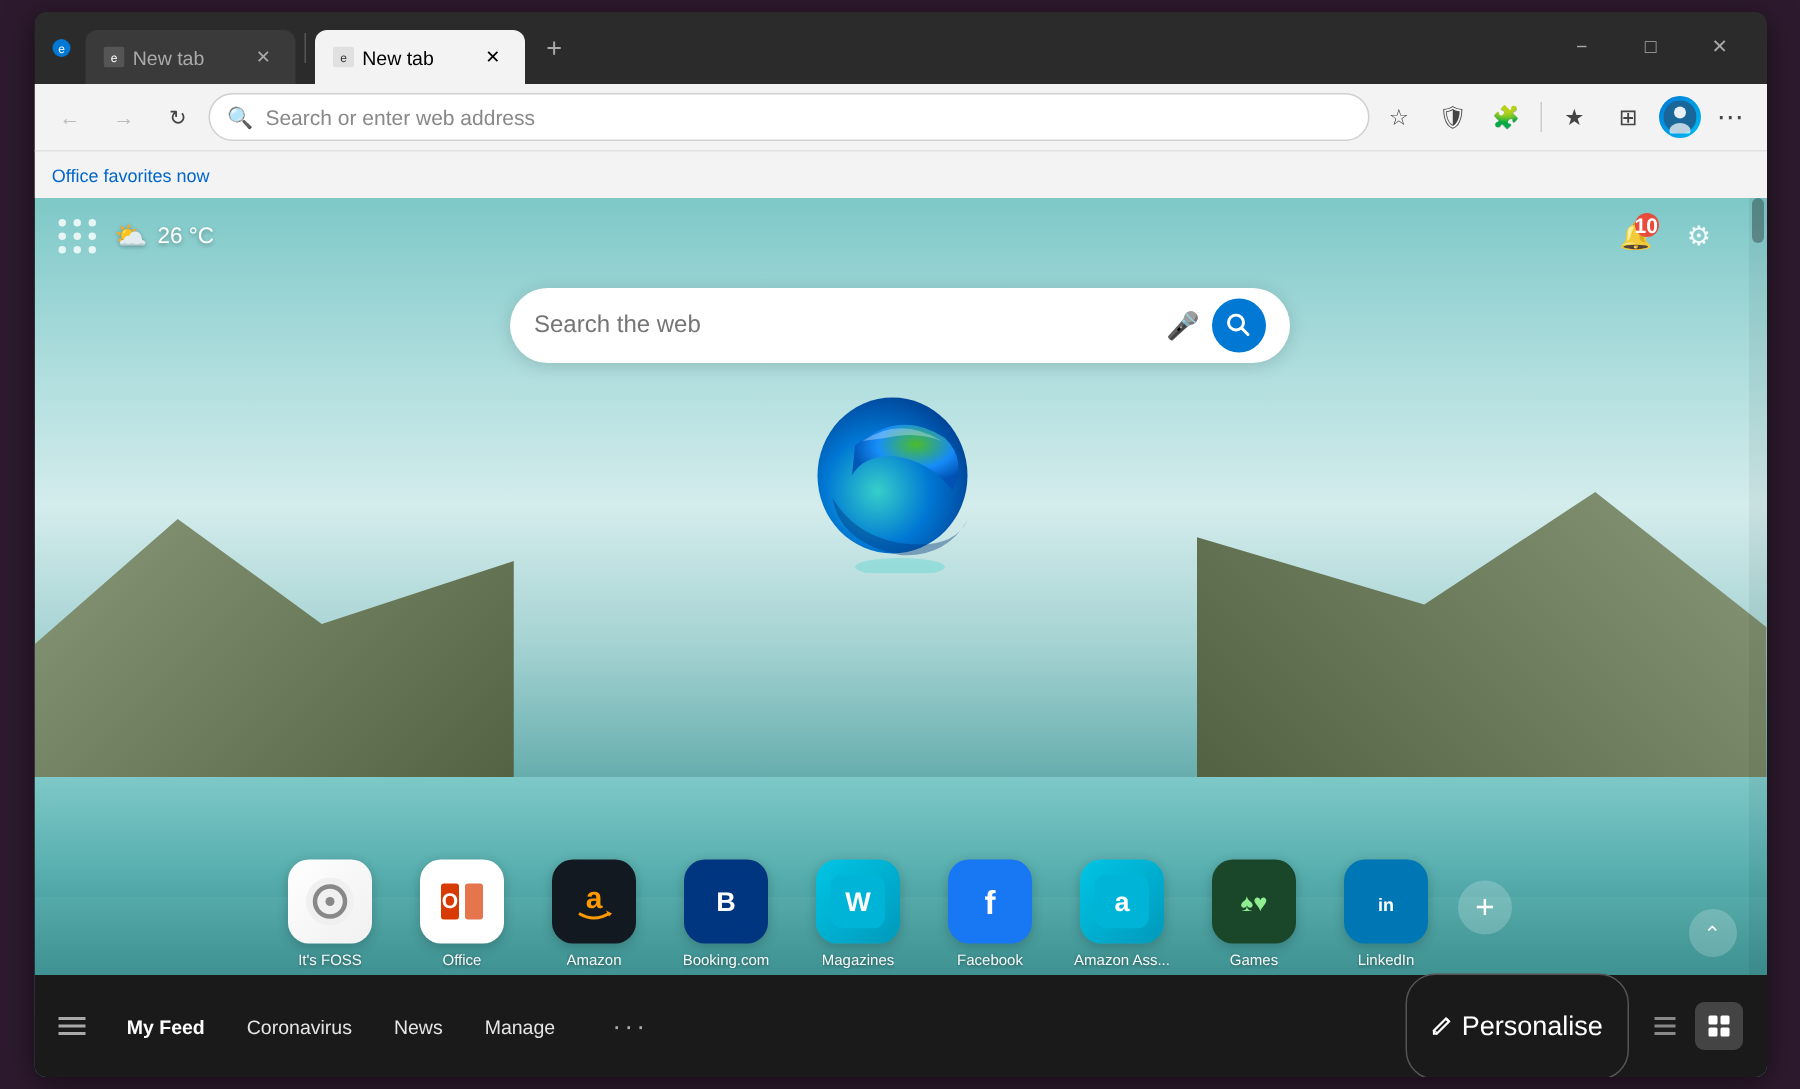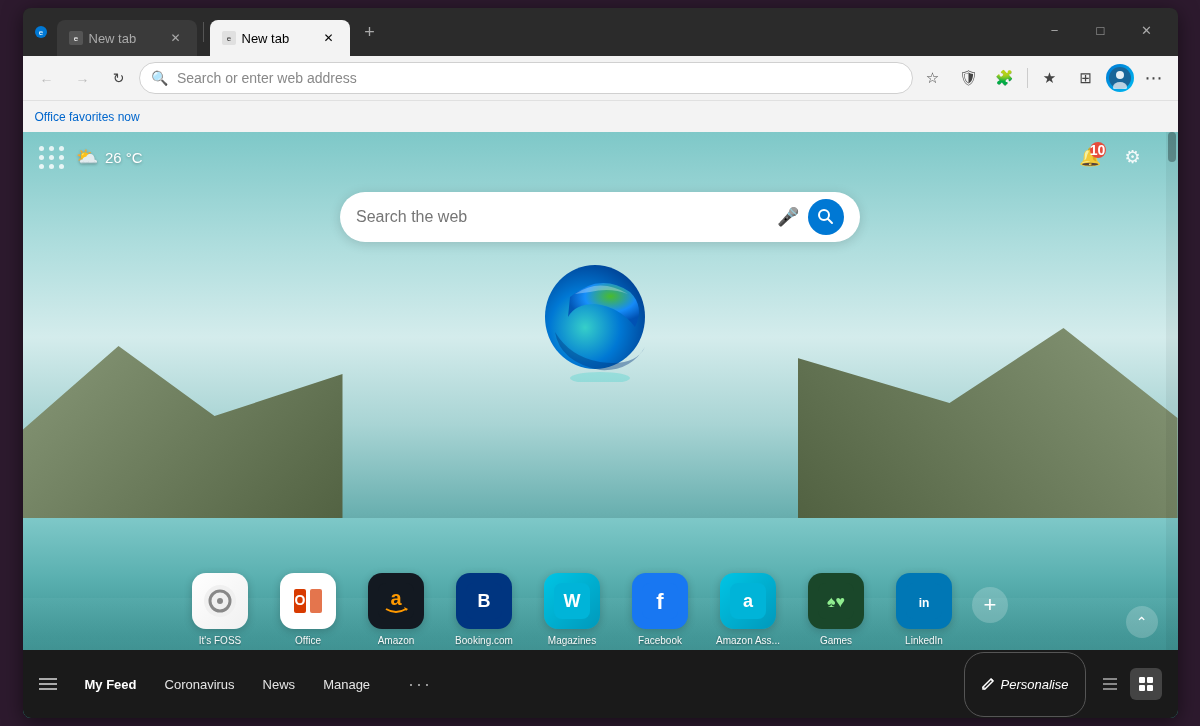--- a/index.html
+++ b/index.html
@@ -86,21 +86,21 @@
 
     
     .feedbar { position: absolute; bottom: 0; left: 0; right: 0; height: 68px; background: #1a1a1a; display: flex; align-items: center; padding: 0 16px; gap: 16px; }
     .feed-menu-btn { color: #aaa; font-size: 18px; cursor: pointer; display: flex; flex-direction: column; gap: 3px; }
     .feed-menu-line { width: 18px; height: 2px; background: #aaa; }
     .feed-tabs { display: flex; gap: 4px; align-items: center; }
     .feed-tab { padding: 6px 12px; font-size: 13px; color: #e5e5e5; cursor: pointer; border-radius: 20px; white-space: nowrap; }
     .feed-tab.active { color: white; font-weight: 600; }
     .feed-more { padding: 4px 10px; font-size: 18px; color: #aaa; cursor: pointer; letter-spacing: 2px; }
     .feed-right { margin-left: auto; display: flex; align-items: center; gap: 8px; }
-    .personalise-btn { display: flex; align-items: center; gap: 6px; padding: 24px 16px; border: 1px solid #555; border-radius: 20px; color: white; font-size: 13px; cursor: pointer; background: transparent; font-style: italic; }
+    .personalise-btn { display: flex; align-items: center; gap: 6px; padding: 24px 16px; border: 1px solid #555; border-radius: 20px; color: white; font-size: 18px; cursor: pointer; background: transparent; }
     .headings-btn { display: flex; align-items: center; gap: 8px; padding: 8px 16px; border: 1px solid #555; border-radius: 20px; color: white; font-size: 13px; cursor: pointer; background: transparent; min-width: 140px; }
     .view-btns { display: flex; gap: 4px; }
     .view-btn { width: 32px; height: 32px; border-radius: 6px; display: flex; align-items: center; justify-content: center; cursor: pointer; color: #888; font-size: 16px; }
     .view-btn.active { color: white; background: #444; }
 
     
     .icon-itsfoss { background: linear-gradient(135deg, #fff 0%, #f0f0f0 100%); }
     .icon-amazon { background: #131921; }
     .icon-booking { background: #003580; }
     .icon-facebook { background: #1877f2; }

